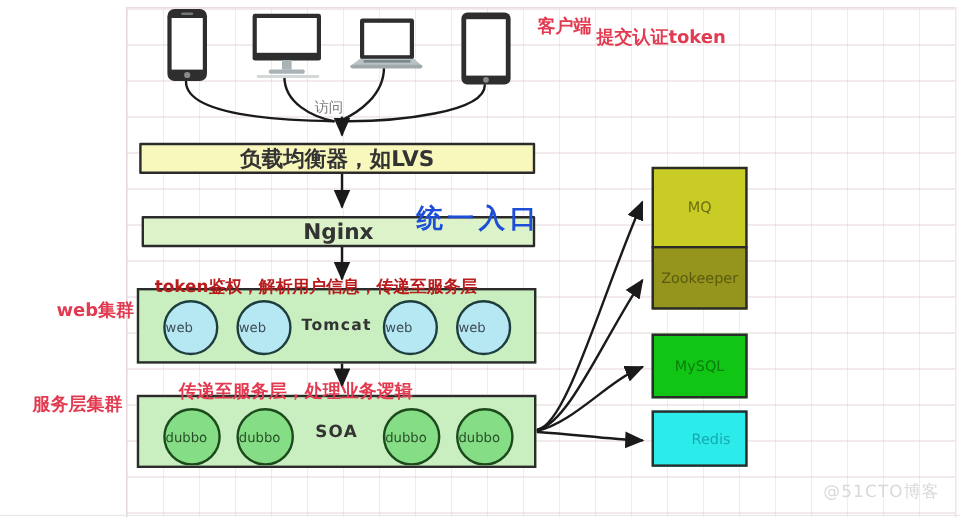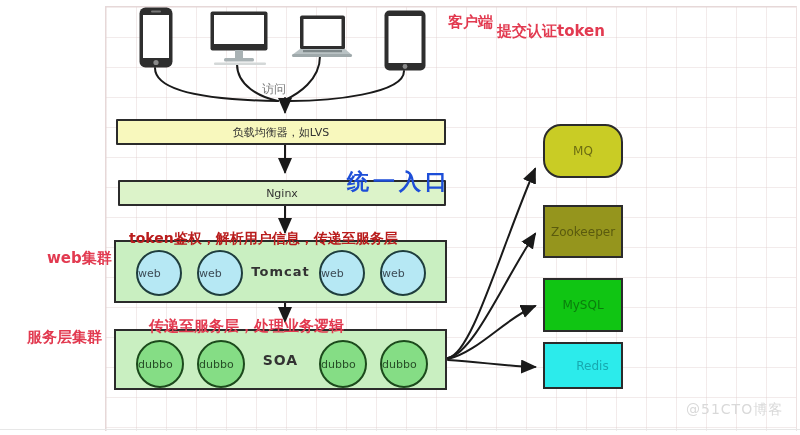--- a/index.html
+++ b/index.html
@@ -14,21 +14,21 @@
       repeating-linear-gradient(to bottom, rgba(222,202,202,.38) 0 1px, transparent 1px 30px);
     border-left:1px solid #e6d8d8;border-top:1px solid #e6d8d8;border-right:1px solid #eee2e2;
     z-index:0;
   }
   .bottom-line{position:absolute;left:0;top:429px;width:800px;height:1px;background:#e7e7e7;z-index:0;}
   svg.wires{position:absolute;left:0;top:0;z-index:1;pointer-events:none;}
   .device{position:absolute;z-index:2;}
   .bar{
     position:absolute;z-index:2;border:2px solid #2b2b2b;border-radius:1px;
     display:flex;align-items:center;justify-content:center;
-    font-size:11px;font-weight:normal;color:#333;box-sizing:border-box;
+    font-size:18px;font-weight:bold;color:#333;box-sizing:border-box;
   }
   .cluster{
     position:absolute;z-index:2;border:2px solid #2b2b2b;box-sizing:border-box;overflow:hidden;
   }
   .cluster-label{
     position:absolute;left:0;top:0;width:100%;height:100%;
     display:flex;align-items:center;justify-content:center;
     font-size:13px;font-weight:bold;color:#333;letter-spacing:1px;
   }
   .node-circle{
@@ -137,21 +137,21 @@
         <span>dubbo</span>
       </div>
     <div class="node-circle" style="left: 203px; top: 9px; width: 48px; height: 48px; border-color: rgb(28, 74, 28); color: rgb(39, 77, 39); background: rgb(133, 221, 133);">
         <span>dubbo</span>
       </div>
     <div class="node-circle" style="left: 264px; top: 9px; width: 48px; height: 48px; border-color: rgb(28, 74, 28); color: rgb(39, 77, 39); background: rgb(133, 221, 133);">
         <span>dubbo</span>
       </div>
   </div>
 
-  <div class="backend" style="top: 124px; height: 54px; background: rgb(201, 204, 37); color: rgb(109, 109, 18); border-radius: 18px;">
+  <div class="backend" style="top: 139px; height: 68px; background: rgb(201, 204, 37); color: rgb(109, 109, 18);">
     <span>MQ</span>
   </div>
   <div class="backend" style="top: 205px; height: 53px; background: rgb(149, 149, 29); color: rgb(90, 90, 14);">
     <span>Zookeeper</span>
   </div>
   <div class="backend" style="top: 278px; height: 54px; background: rgb(16, 197, 19); color: rgb(10, 125, 12);">
     <span>MySQL</span>
   </div>
   <div class="backend" style="top: 342px; height: 47px; background: rgb(44, 235, 235); color: rgb(23, 169, 176); padding-left: 19px;">
     <span>Redis</span>

